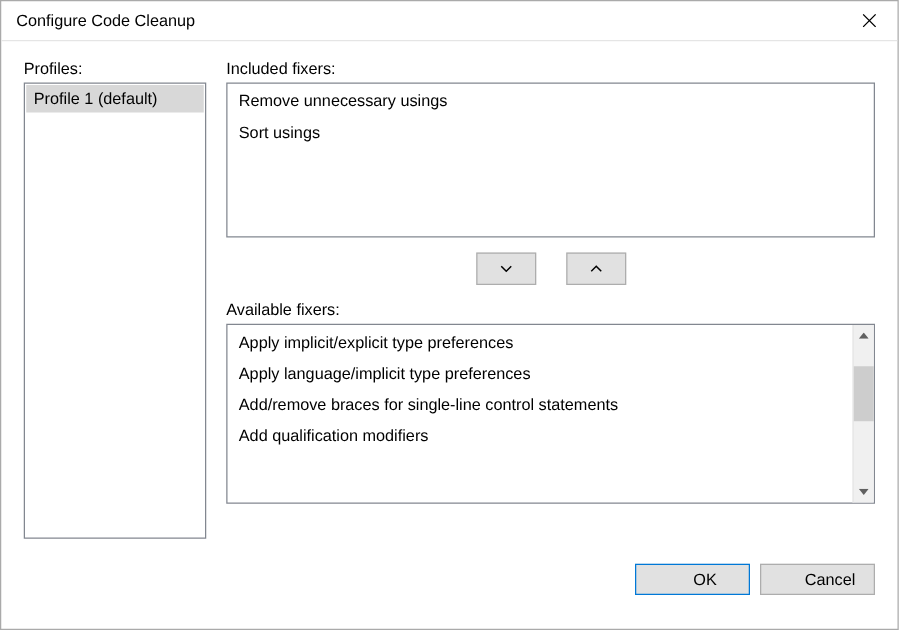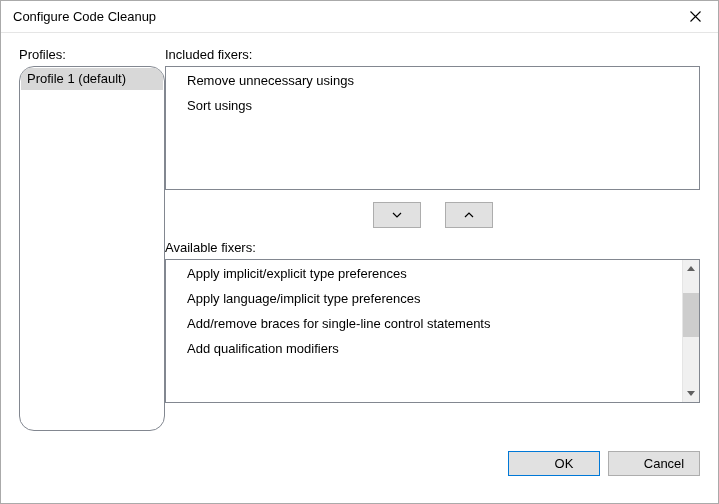--- a/index.html
+++ b/index.html
@@ -30,20 +30,21 @@
     height: 32px;
     display: flex;
     align-items: center;
     justify-content: center;
     cursor: pointer;
   }
   .titlebar-close svg { width: 11px; height: 11px; }
   .content {
     display: flex;
     padding: 14px 18px 8px 18px;
+    gap: 16px;
     height: 406px;
   }
   .left-col {
     display: flex;
     flex-direction: column;
     width: 146px;
   }
   .right-col {
     display: flex;
     flex-direction: column;
@@ -54,36 +55,35 @@
     font-size: 13px;
   }
   .listbox {
     border: 1px solid #828790;
     background: #fff;
     overflow-y: auto;
   }
   .profiles-box {
     flex: 1;
     padding: 1px;
-    border-radius: 15px;
   }
   .profile-item {
     padding: 2px 6px;
     cursor: default;
     line-height: 18px;
   }
   .profile-item.selected {
     background: #d8d8d8;
   }
   .included-box {
     height: 124px;
     padding: 1px;
   }
   .fixer-item {
-    padding: 3px 20px;
+    padding: 3px 8px;
     cursor: default;
     line-height: 19px;
   }
   .move-buttons {
     display: flex;
     justify-content: center;
     gap: 24px;
     padding: 12px 0 12px 0;
   }
   .move-btn {

